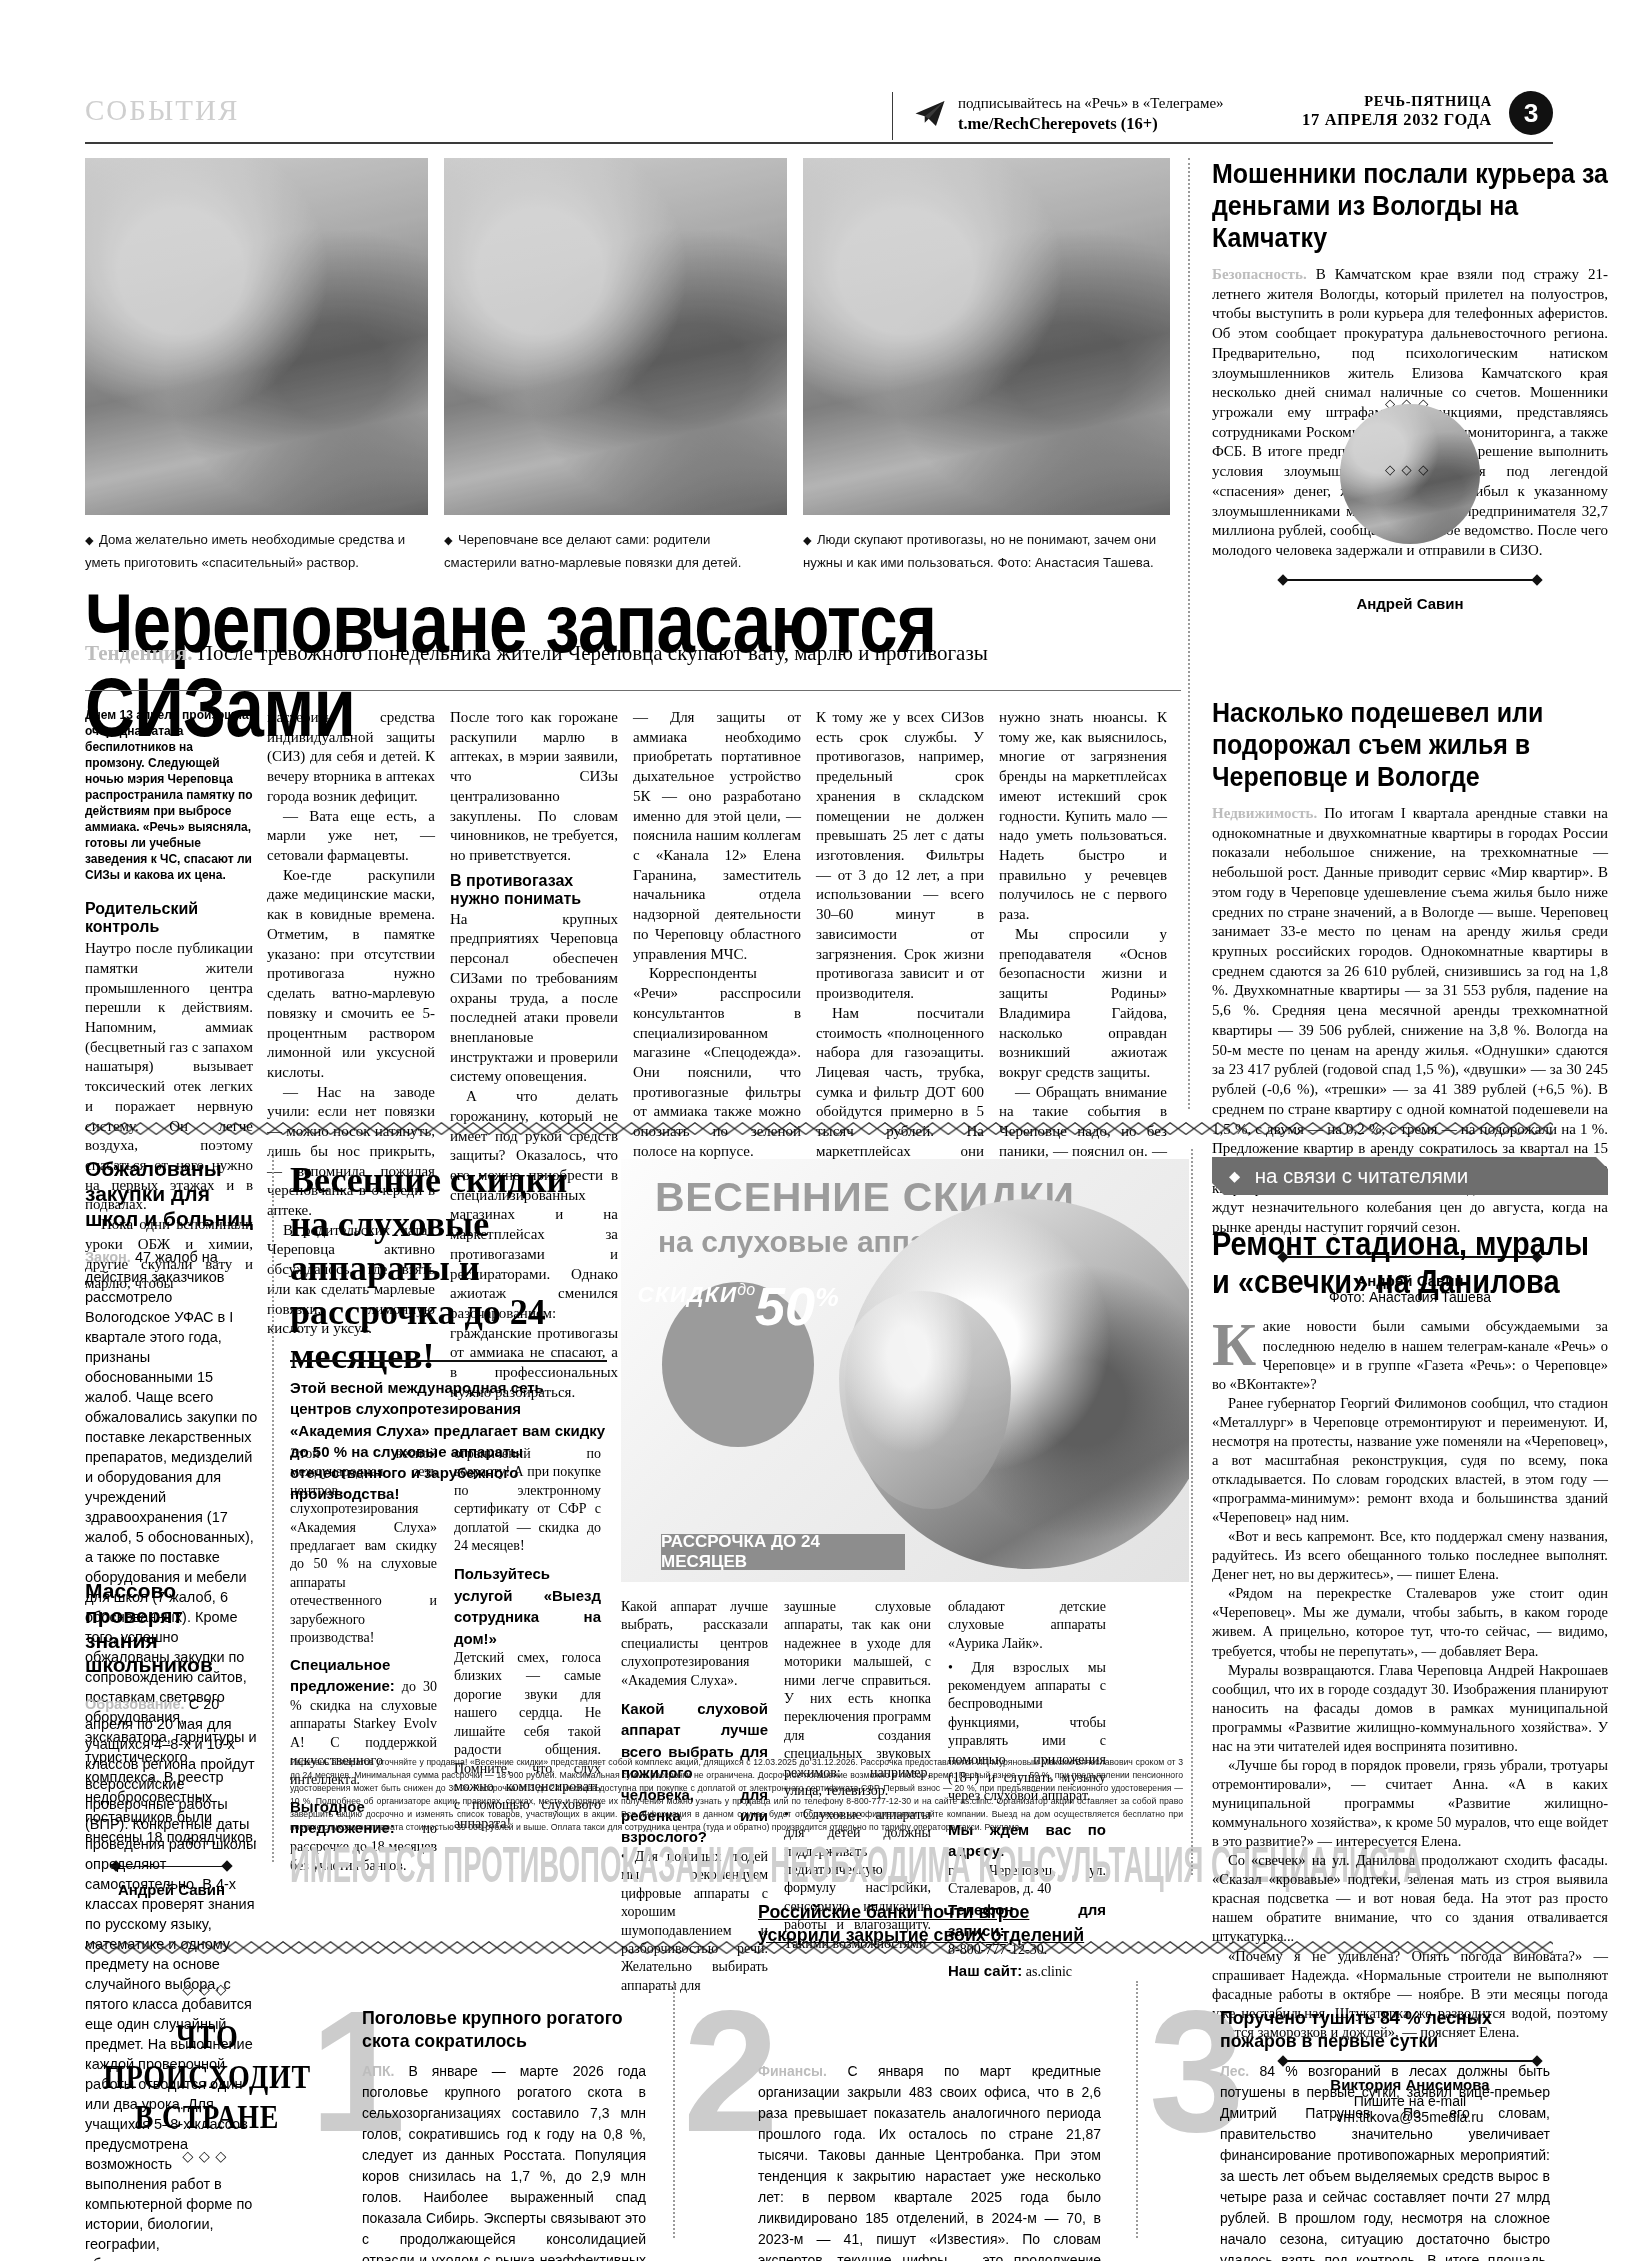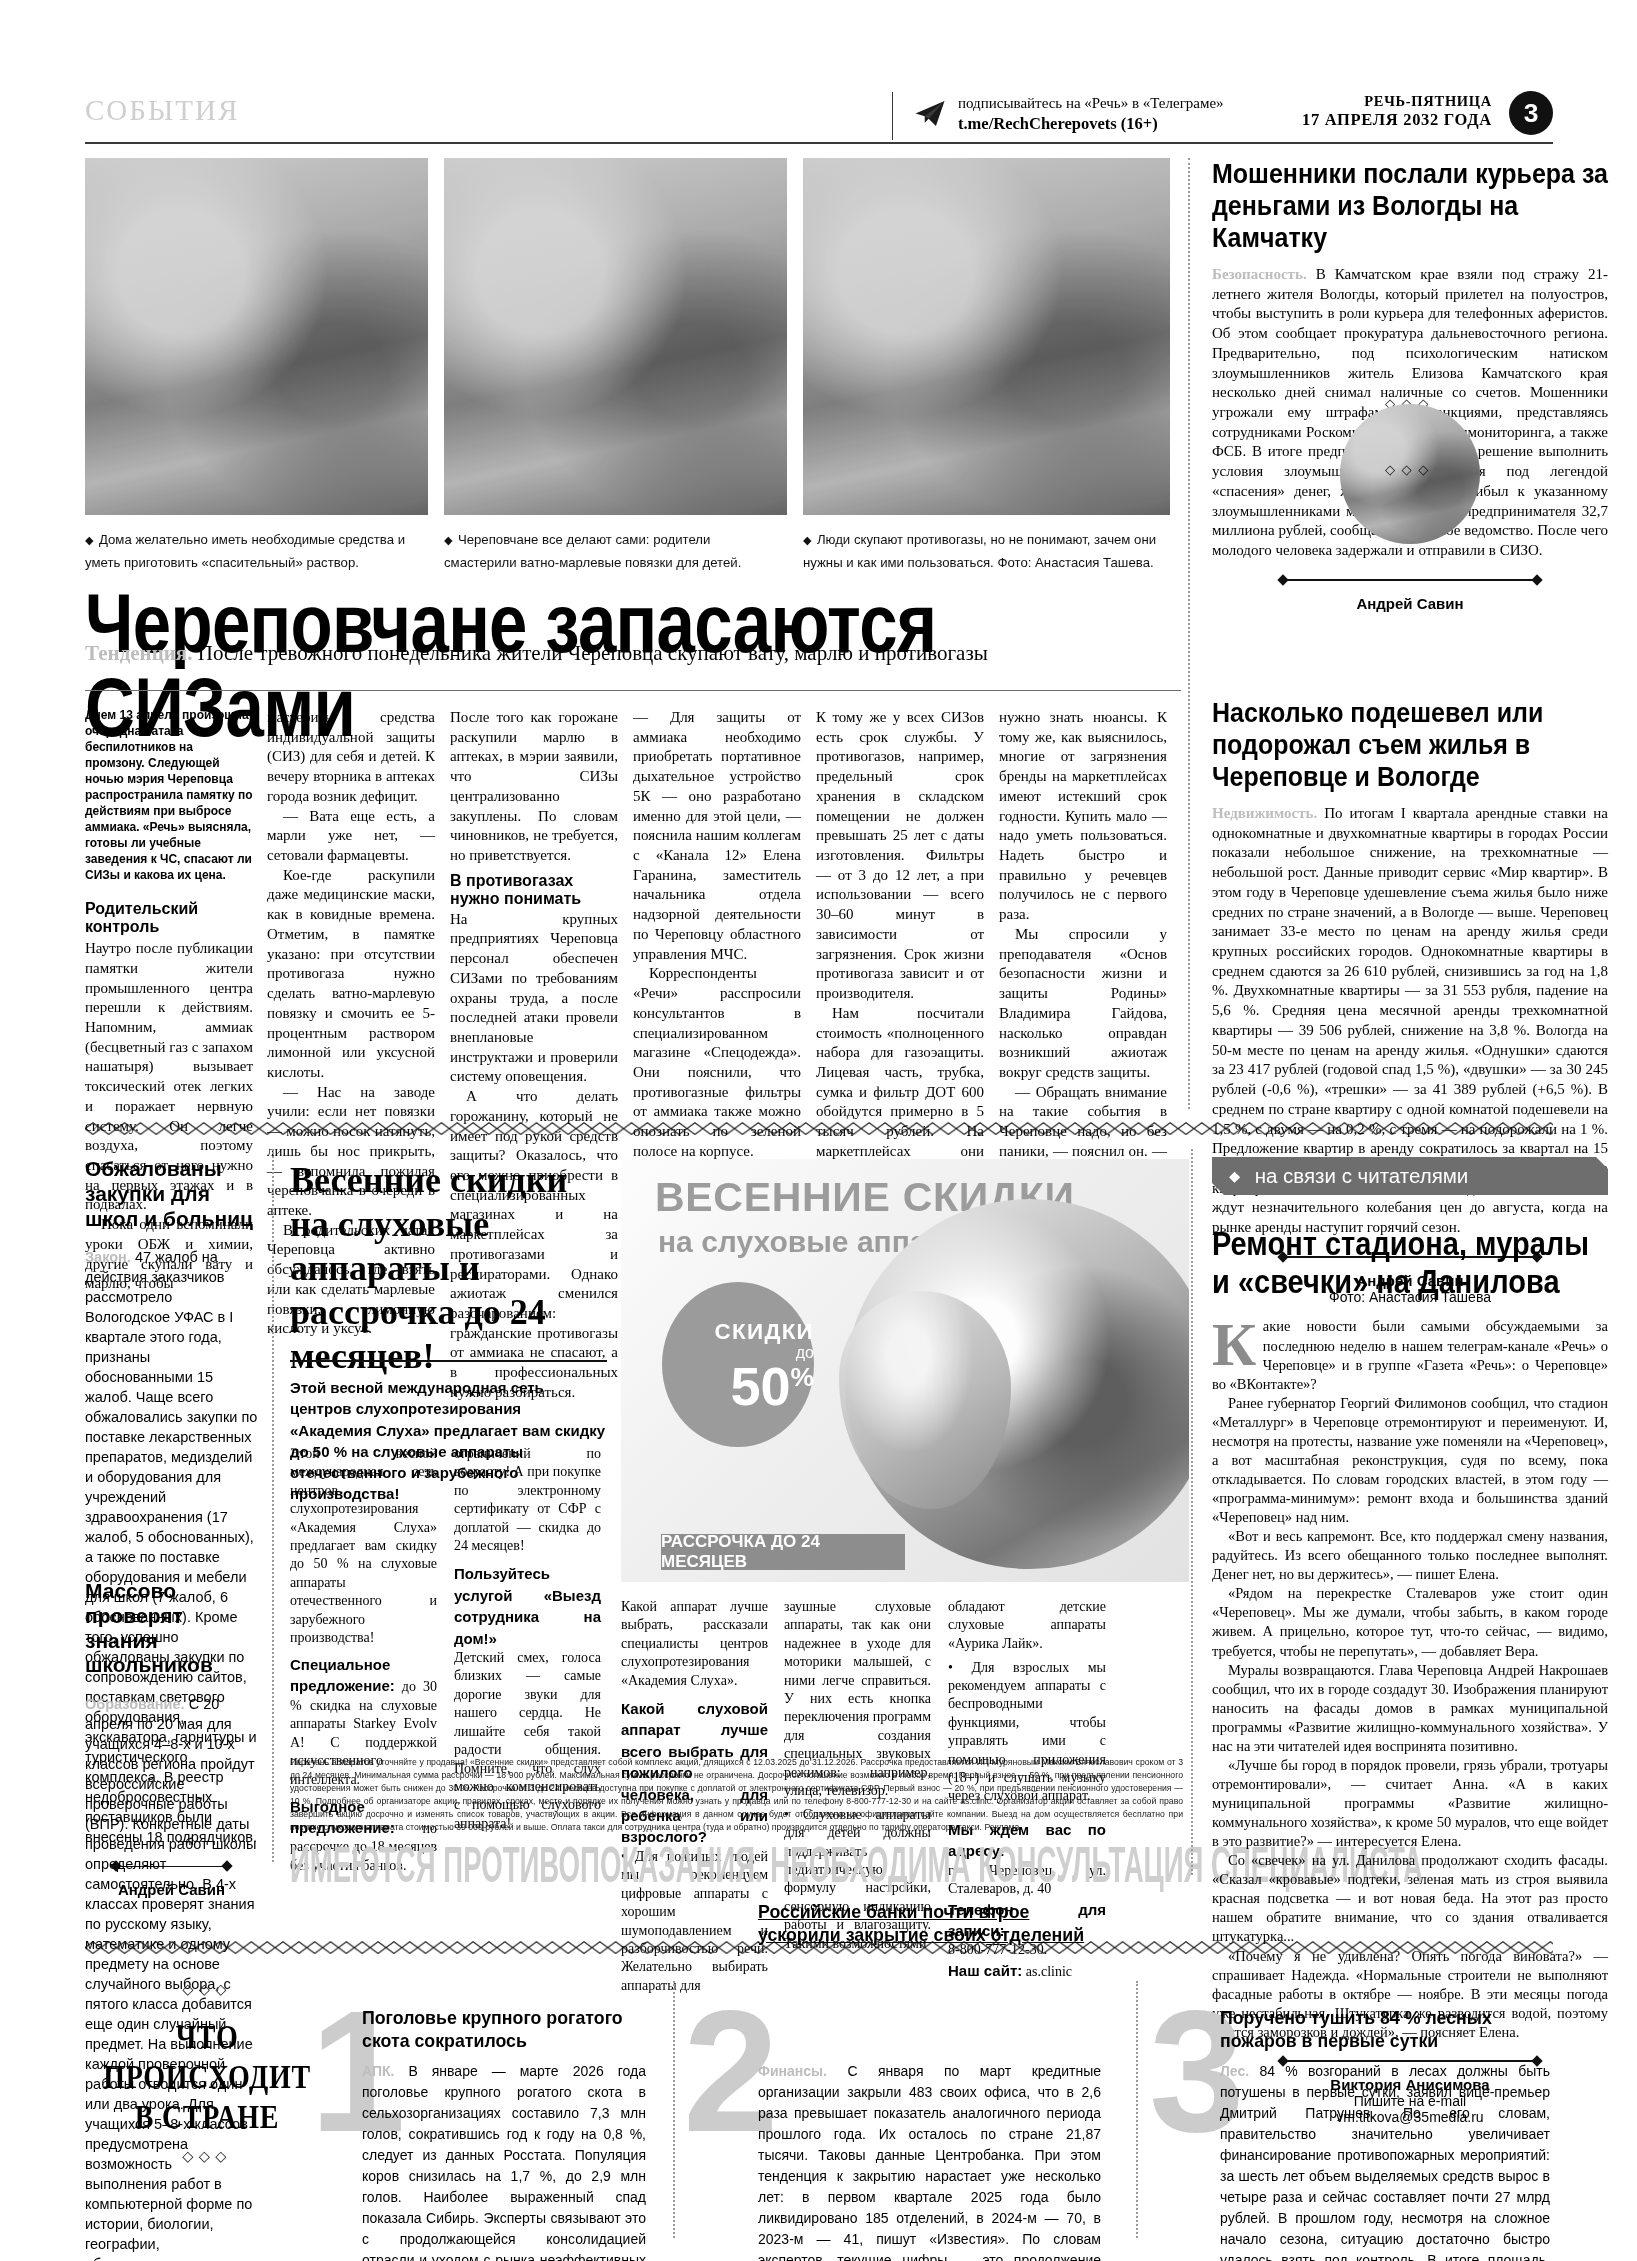--- a/index.html
+++ b/index.html
@@ -104,22 +104,22 @@
     font-size: 41px; color: #9c9c9c; letter-spacing: 0.7px;
   }
   .adimg .t2 {
     position: absolute; left: 37px; top: 66px;
     font-family: "Liberation Sans", sans-serif; font-weight: bold;
     font-size: 30px; color: #9c9c9c;
   }
   .ad-badge {
     position: absolute; left: 41px; top: 123px; width: 152px; height: 165px;
     background: #9b9b9b; border-radius: 50%;
-    display: flex; flex-direction: column; align-items: flex-end; justify-content: center;
-    color: #fff; font-family: "Liberation Sans", sans-serif;
+    display: flex; align-items: flex-start; justify-content: center;
+    color: #fff; font-family: "Liberation Sans", sans-serif; font-style: italic;
   }
   .ad-badge .b1 { font-size: 22.4px; font-weight: bold; letter-spacing: 1.3px; }
   .ad-badge .b2 { font-size: 16px; margin-top: -1.3px; }
   .ad-badge .b3 { font-size: 54px; font-weight: bold; line-height: .9; }
   .ad-badge .b3 sup { font-size: 26.4px; }
   .ad-bar {
     position: absolute; left: 40px; bottom: 12px; width: 244px; height: 36px;
     background: #8d8d8d; color: #fff;
     font-family: "Liberation Sans", sans-serif; font-weight: bold; font-size: 17px;
     display: flex; align-items: center; justify-content: center;

